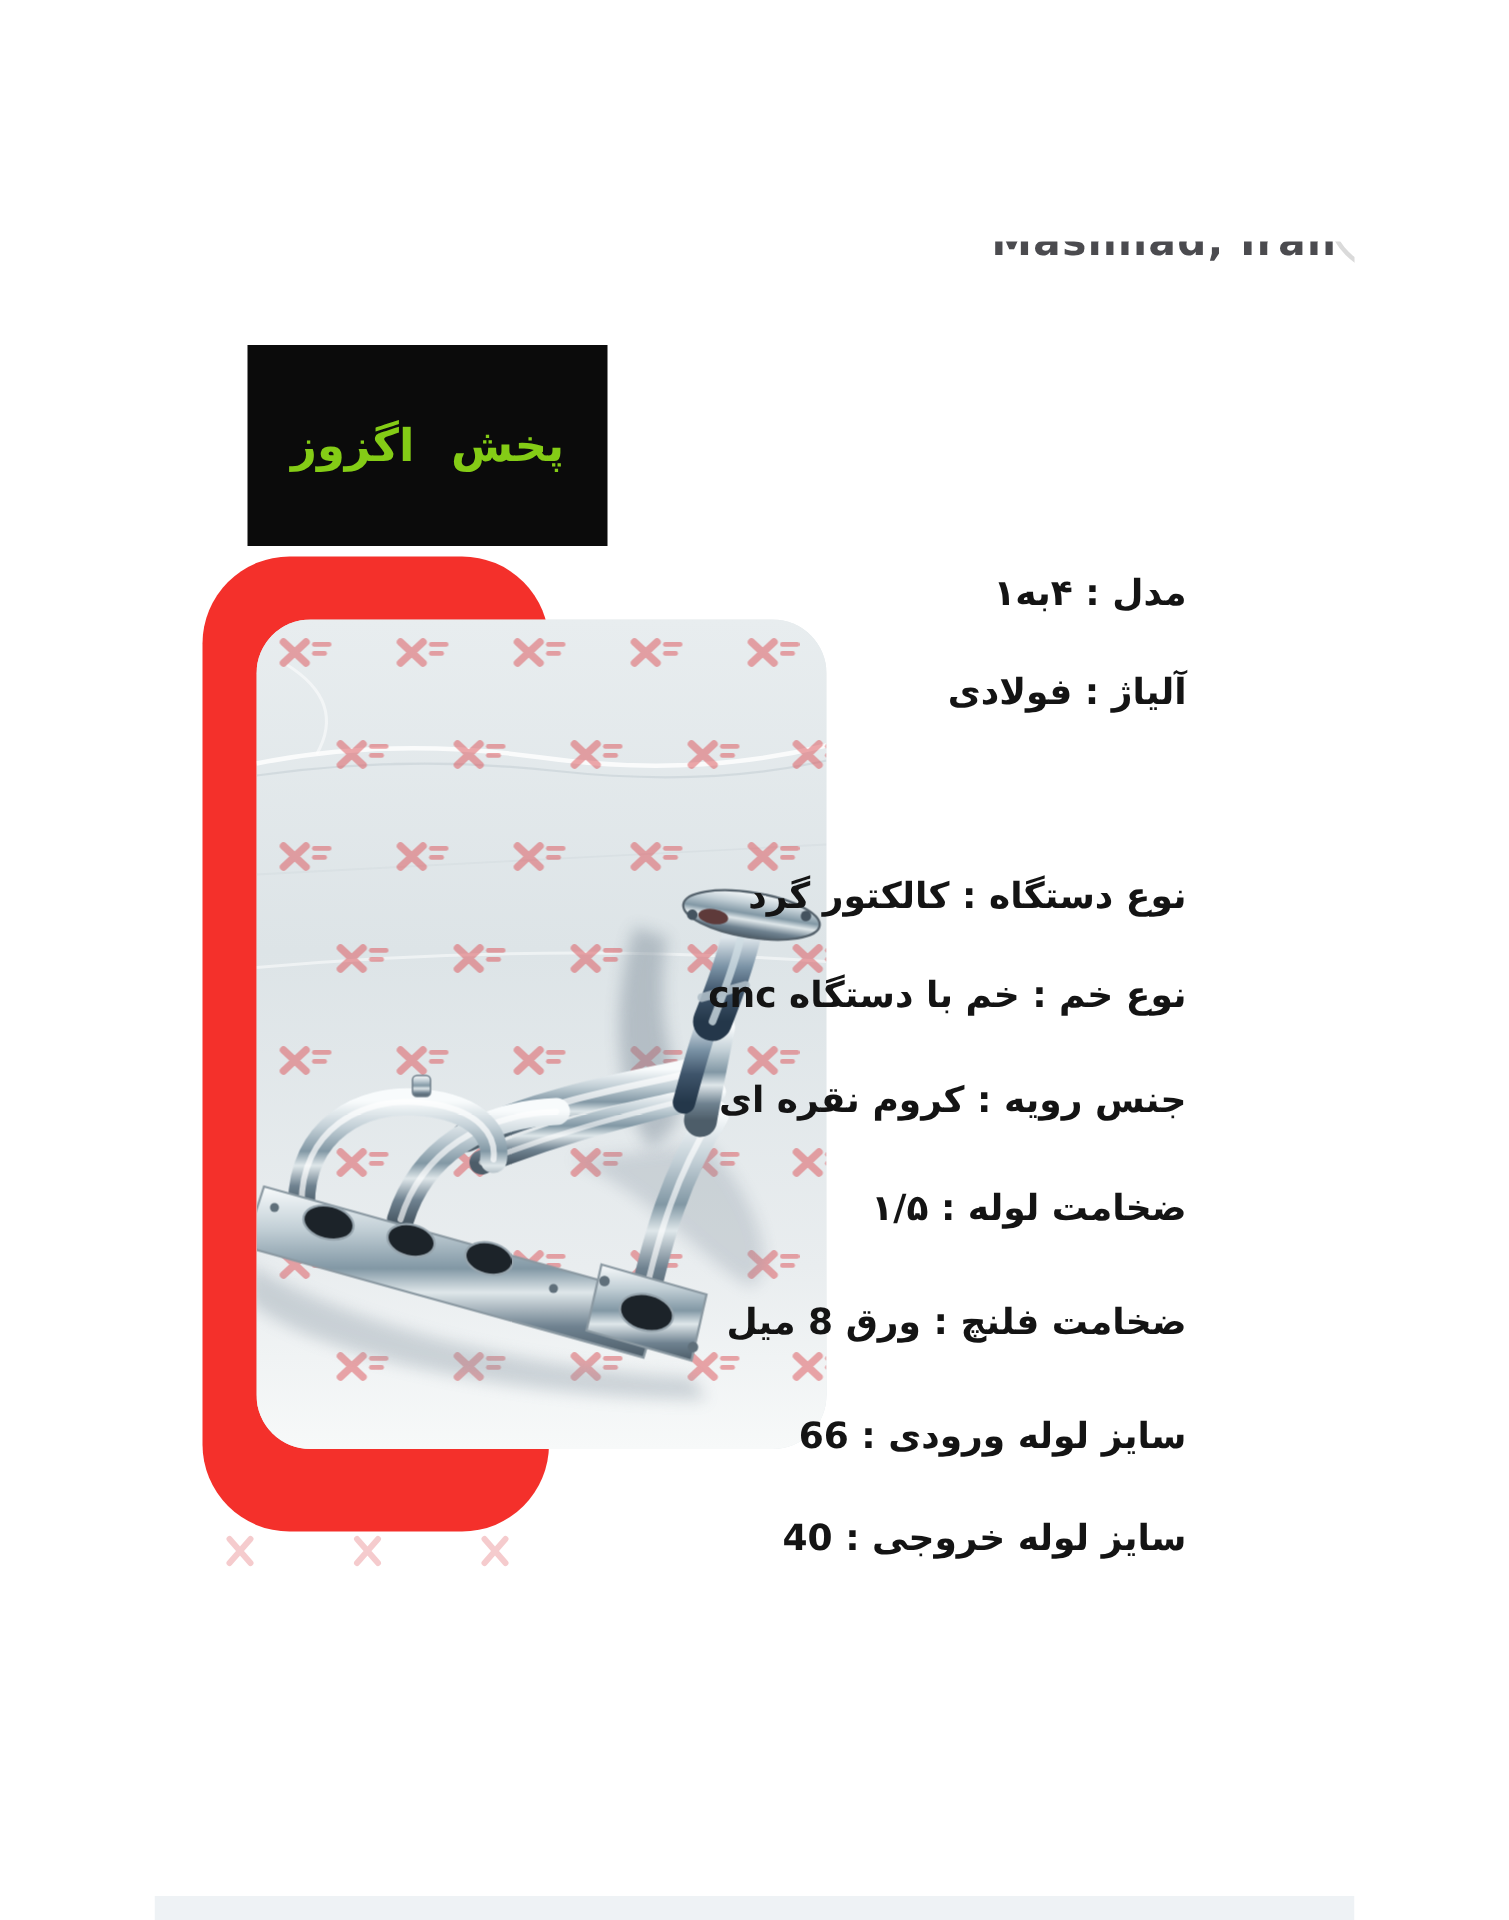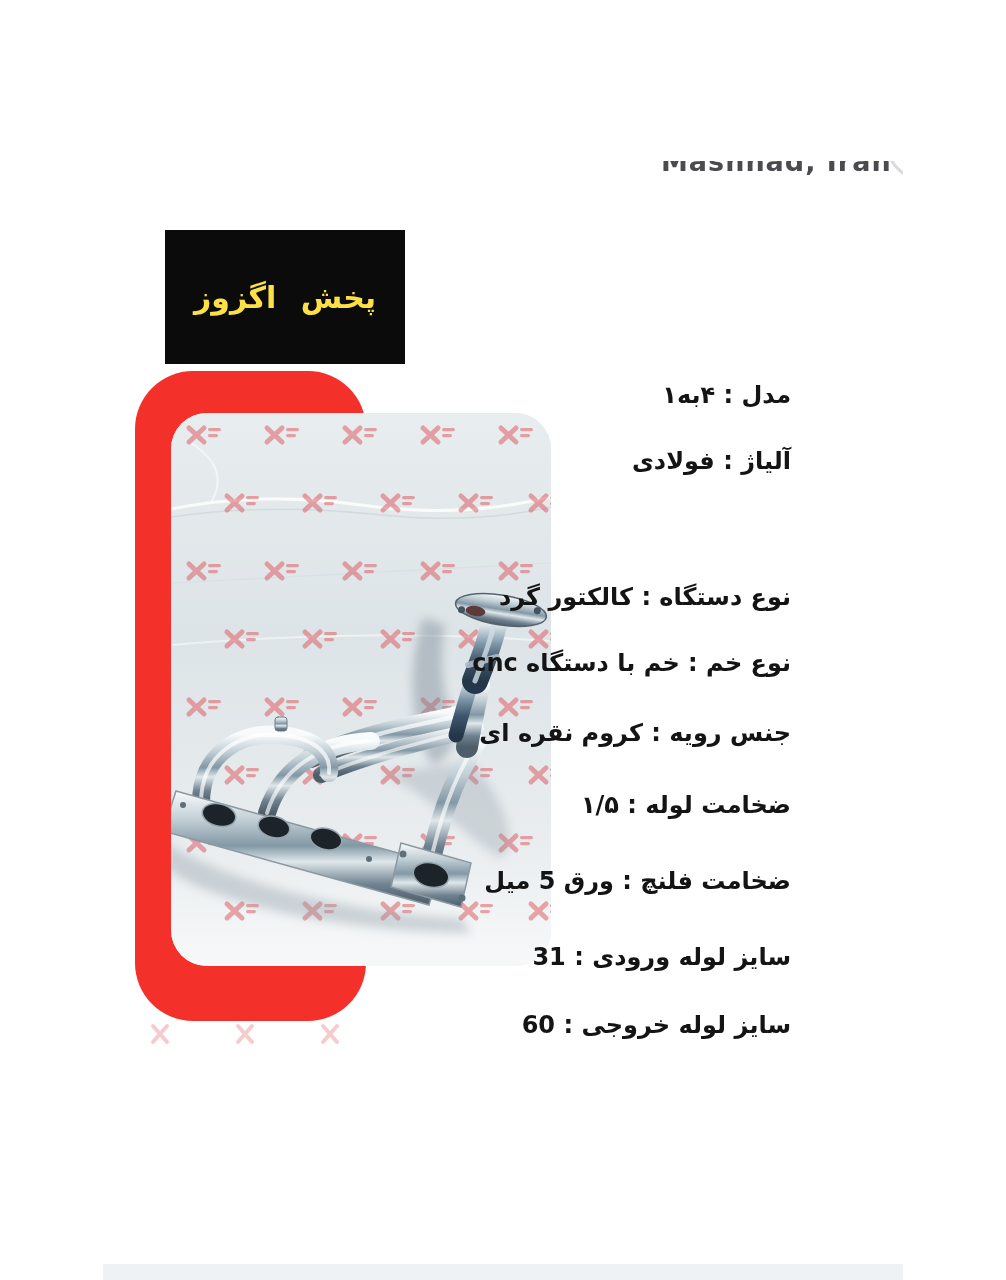--- a/index.html
+++ b/index.html
@@ -19,21 +19,21 @@
     letter-spacing:1px; white-space:nowrap;
   }
   .avatar-arc{
     position:absolute; left:224px; top:-61px; width:76px; height:76px;
     border-radius:50%; border:3px solid #dadada; background:transparent;
   }
 
   
   .vendor-badge{
     position:absolute; left:62px; top:219px; width:240px; height:134px;
-    background:#0b0b0b; color:#fde047; direction:rtl;
+    background:#0b0b0b; color:#84cc16; direction:rtl;
     display:flex; flex-direction:column; justify-content:center; align-items:center;
     gap:13px; font-size:30px; font-weight:bold; word-spacing:14px; text-align:center;
   }
 
   
   .title-box{
     position:absolute; left:358px; top:224px; width:523px; height:124px;
     border-radius:44px;
     background:linear-gradient(180deg,#808183 0%,#737476 55%,#6c6d6f 100%);
   }
@@ -219,18 +219,18 @@
       <path d="M174 5 L188 21 M188 5 L174 21"></path>
     </g>
   </svg>
 
   <div class="spec-row" style="top:362px">مدل : ۴به۱</div>
   <div class="spec-row" style="top:428px">آلیاژ : فولادی</div>
   <div class="spec-row" style="top:564px">نوع دستگاه : کالکتور گرد</div>
   <div class="spec-row" style="top:700px">جنس رویه : کروم نقره ای</div>
   <div class="spec-row" style="top:630px">نوع خم : خم با دستگاه cnc</div>
   <div class="spec-row" style="top:772px">ضخامت لوله : ۱/۵</div>
-  <div class="spec-row" style="top:848px">ضخامت فلنچ : ورق 5 میل</div>
-  <div class="spec-row" style="top:924px">سایز لوله ورودی : 31</div>
-  <div class="spec-row" style="top:992px">سایز لوله خروجی : 60</div>
+  <div class="spec-row" style="top:848px">ضخامت فلنچ : ورق 8 میل</div>
+  <div class="spec-row" style="top:924px">سایز لوله ورودی : 66</div>
+  <div class="spec-row" style="top:992px">سایز لوله خروجی : 40</div>
 
   <div class="bottom-strip"></div>
 </div>
 
 </body></html>

